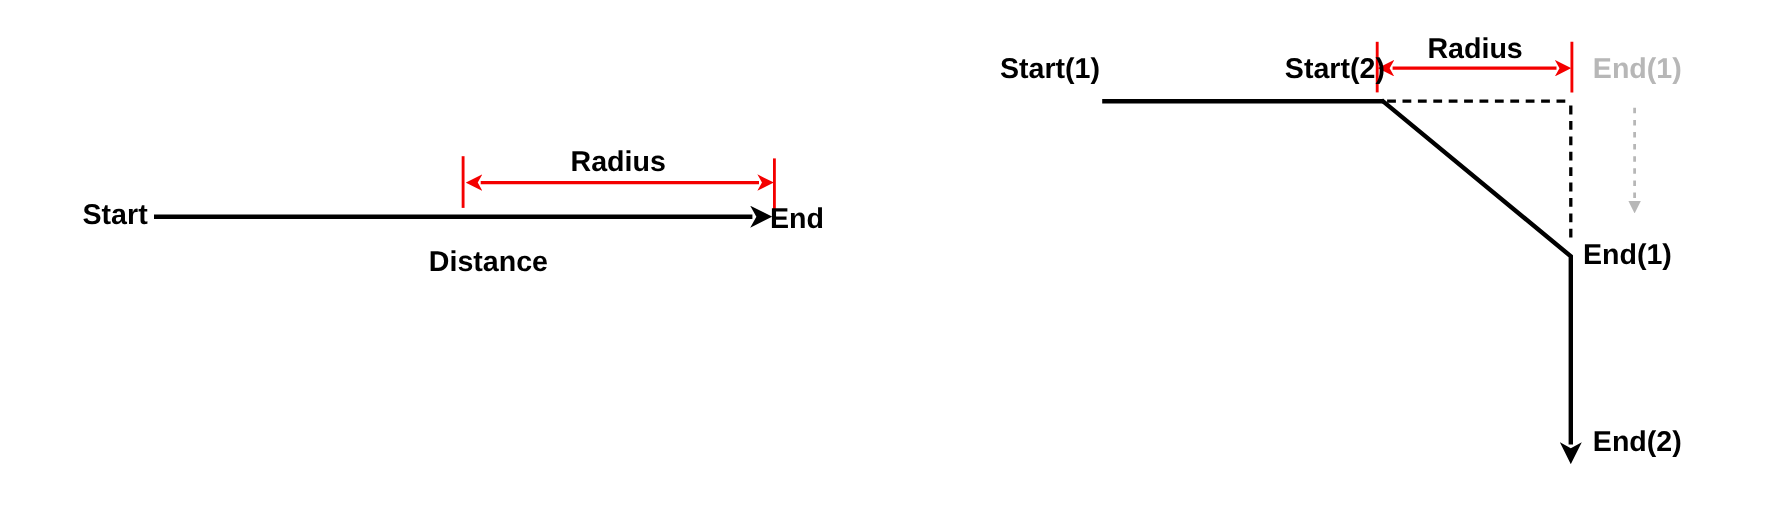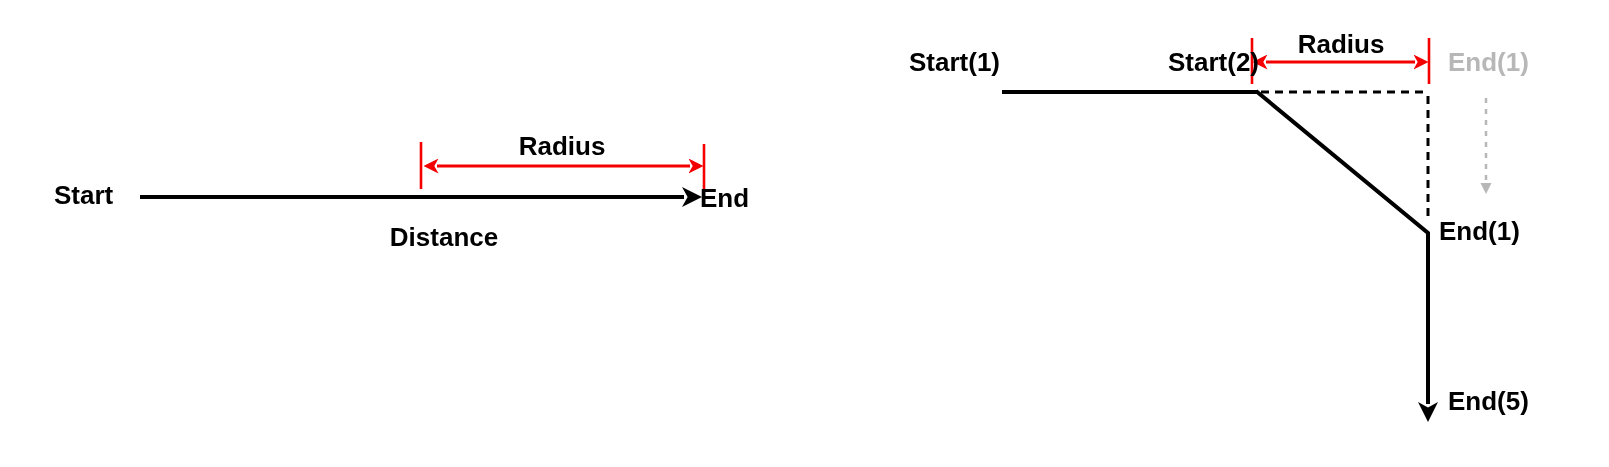--- a/index.html
+++ b/index.html
@@ -66,25 +66,25 @@
       <path d="M1256,91 L1428,233 L1428,404" class="solid" marker-end="url(#headBlack)"></path>
       <line x1="1261" y1="92" x2="1428" y2="92" class="dashed"></line>
       <line x1="1428" y1="96" x2="1428" y2="222" class="dashed"></line>
       <line x1="1252" y1="38" x2="1252" y2="84" class="red-tick"></line>
       <line x1="1429" y1="38" x2="1429" y2="84" class="red-tick"></line>
       <line x1="1266" y1="62" x2="1415" y2="62" class="red-line" marker-start="url(#headRed)" marker-end="url(#headRed)"></line>
       <line x1="1486" y1="98" x2="1486" y2="185" class="ghost-dash" marker-end="url(#headGray)"></line>
     </g>
   </svg>
 
-  <div class="lbl" style="left:54px;  top:182px;">Start</div>
+  <div class="lbl" style="left:75px;  top:182px;">Start</div>
   <div class="lbl" style="left:700px; top:185px;">End</div>
   <div class="lbl center" style="left:562px; top:133px;">Radius</div>
   <div class="lbl center" style="left:444px; top:224px;">Distance</div>
 
   <div class="lbl" style="left:873px;  top:49px;margin-left:36px;">Start(1)</div>
   <div class="lbl" style="left:1128px; top:49px;margin-left:40px;">Start(2)</div>
   <div class="lbl center" style="left:1341px; top:31px;">Radius</div>
   <div class="lbl ghost" style="left:1448px; top:49px;">End(1)</div>
   <div class="lbl" style="left:1439px; top:218px;">End(1)</div>
-  <div class="lbl" style="left:1448px; top:388px;">End(5)</div>
+  <div class="lbl" style="left:1448px; top:388px;">End(2)</div>
 
 </div>
 
 </body></html>

